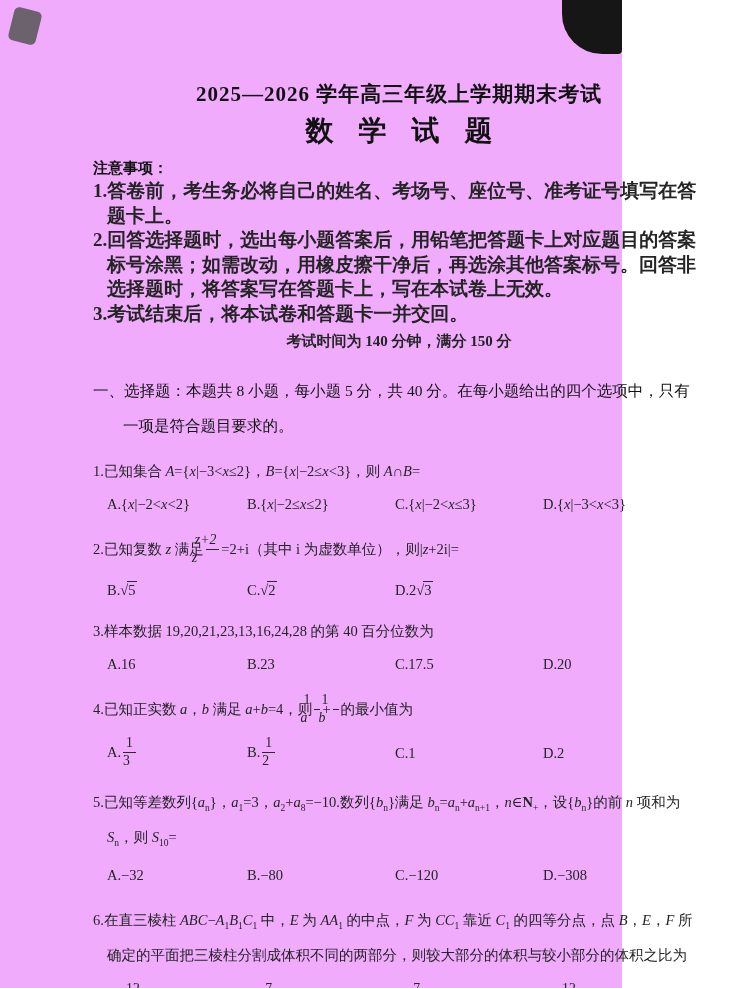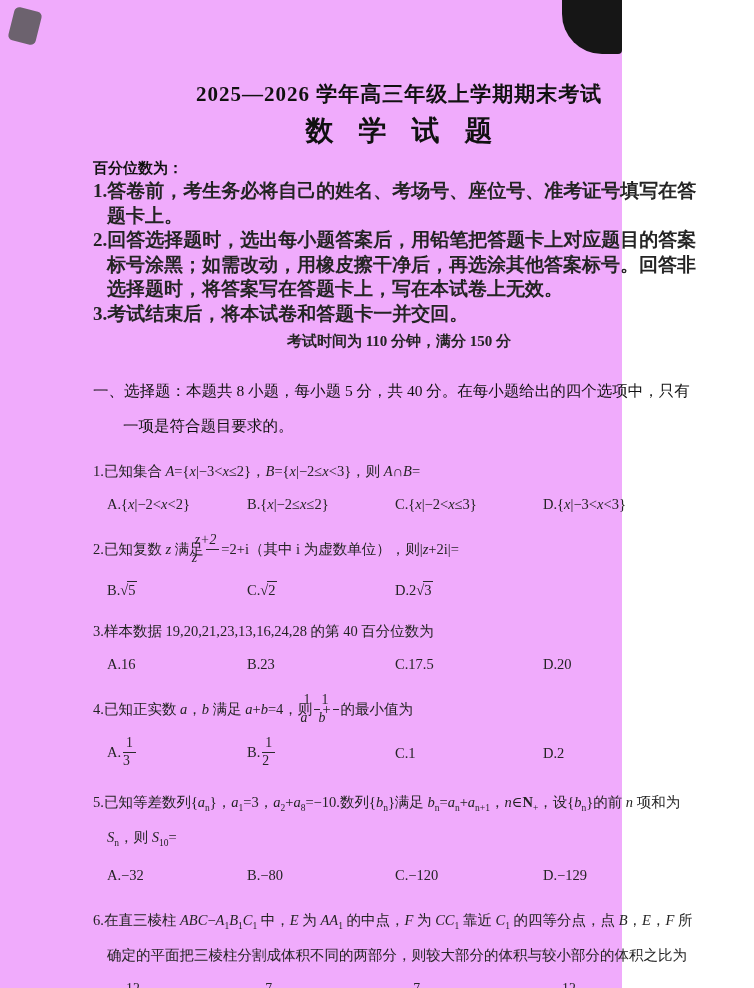--- a/index.html
+++ b/index.html
@@ -50,25 +50,25 @@
 <body>
 
 <div class="sheet">
   <div class="mark-tl"></div>
   <div class="mark-tr"></div>
 
   <div class="content">
     <div class="t1">2025—2026 学年高三年级上学期期末考试</div>
     <div class="t2">数 学 试 题</div>
 
-    <div class="notice-h">百分位数为：</div>
+    <div class="notice-h">注意事项：</div>
     <div class="note">1.答卷前，考生务必将自己的姓名、考场号、座位号、准考证号填写在答题卡上。</div>
     <div class="note">2.回答选择题时，选出每小题答案后，用铅笔把答题卡上对应题目的答案标号涂黑；如需改动，用橡皮擦干净后，再选涂其他答案标号。回答非选择题时，将答案写在答题卡上，写在本试卷上无效。</div>
     <div class="note">3.考试结束后，将本试卷和答题卡一并交回。</div>
-    <div class="exam-info">考试时间为 110 分钟，满分 150 分</div>
+    <div class="exam-info">考试时间为 140 分钟，满分 150 分</div>
 
     <div class="section-h">一、选择题：本题共 8 小题，每小题 5 分，共 40 分。在每小题给出的四个选项中，只有一项是符合题目要求的。</div>
 
     <div class="q">
       <div class="stem">1.已知集合 <span class="mi">A</span>={<span class="mi">x</span>|−3&lt;<span class="mi">x</span>≤2}，<span class="mi">B</span>={<span class="mi">x</span>|−2≤<span class="mi">x</span>&lt;3}，则 <span class="mi">A</span>∩<span class="mi">B</span>=</div>
       <div class="opts">
         <span>A.{<span class="mi">x</span>|−2&lt;<span class="mi">x</span>&lt;2}</span>
         <span>B.{<span class="mi">x</span>|−2≤<span class="mi">x</span>≤2}</span>
         <span>C.{<span class="mi">x</span>|−2&lt;<span class="mi">x</span>≤3}</span>
         <span>D.{<span class="mi">x</span>|−3&lt;<span class="mi">x</span>&lt;3}</span>
@@ -103,21 +103,21 @@
         <span>D.2</span>
       </div>
     </div>
 
     <div class="q">
       <div class="stem tall">5.已知等差数列{<span class="mi">a</span><sub class="ms">n</sub>}，<span class="mi">a</span><sub class="ms">1</sub>=3，<span class="mi">a</span><sub class="ms">2</sub>+<span class="mi">a</span><sub class="ms">8</sub>=−10.数列{<span class="mi">b</span><sub class="ms">n</sub>}满足 <span class="mi">b</span><sub class="ms">n</sub>=<span class="mi">a</span><sub class="ms">n</sub>+<span class="mi">a</span><sub class="ms">n+1</sub>，<span class="mi">n</span>∈<span class="mb">N</span><sub class="ms">+</sub>，设{<span class="mi">b</span><sub class="ms">n</sub>}的前 <span class="mi">n</span> 项和为 <span class="mi">S</span><sub class="ms">n</sub>，则 <span class="mi">S</span><sub class="ms">10</sub>=</div>
       <div class="opts">
         <span>A.−32</span>
         <span>B.−80</span>
         <span>C.−120</span>
-        <span>D.−129</span>
+        <span>D.−308</span>
       </div>
     </div>
 
     <div class="q">
       <div class="stem tall">6.在直三棱柱 <span class="mi">ABC</span>−<span class="mi">A</span><sub class="ms">1</sub><span class="mi">B</span><sub class="ms">1</sub><span class="mi">C</span><sub class="ms">1</sub> 中，<span class="mi">E</span> 为 <span class="mi">AA</span><sub class="ms">1</sub> 的中点，<span class="mi">F</span> 为 <span class="mi">CC</span><sub class="ms">1</sub> 靠近 <span class="mi">C</span><sub class="ms">1</sub> 的四等分点，点 <span class="mi">B</span>，<span class="mi">E</span>，<span class="mi">F</span> 所确定的平面把三棱柱分割成体积不同的两部分，则较大部分的体积与较小部分的体积之比为</div>
       <div class="opts roomy">
         <span>A.<span class="frac"><span class="fn">12</span><span class="fd">5</span></span></span>
         <span>B.<span class="frac"><span class="fn">7</span><span class="fd">6</span></span></span>
         <span>C.<span class="frac"><span class="fn">7</span><span class="fd">5</span></span></span>
         <span>D.<span class="frac"><span class="fn">12</span><span class="fd">7</span></span></span>

